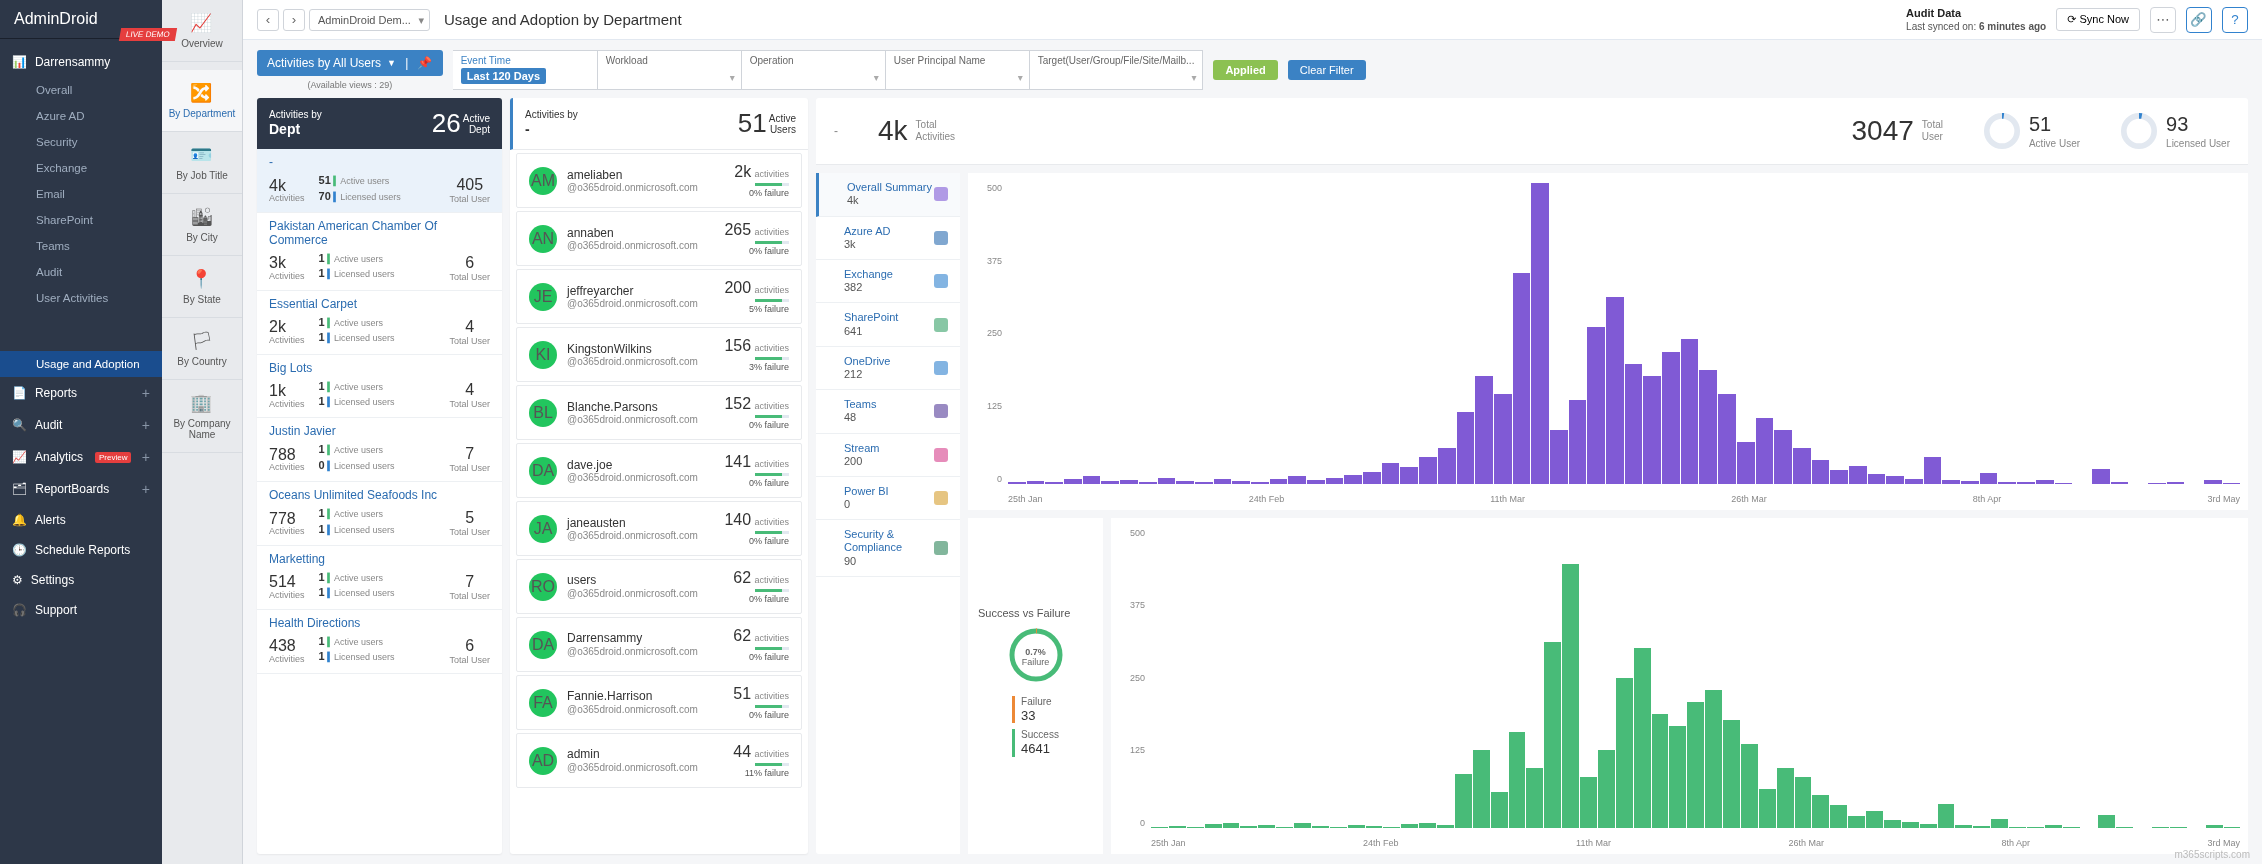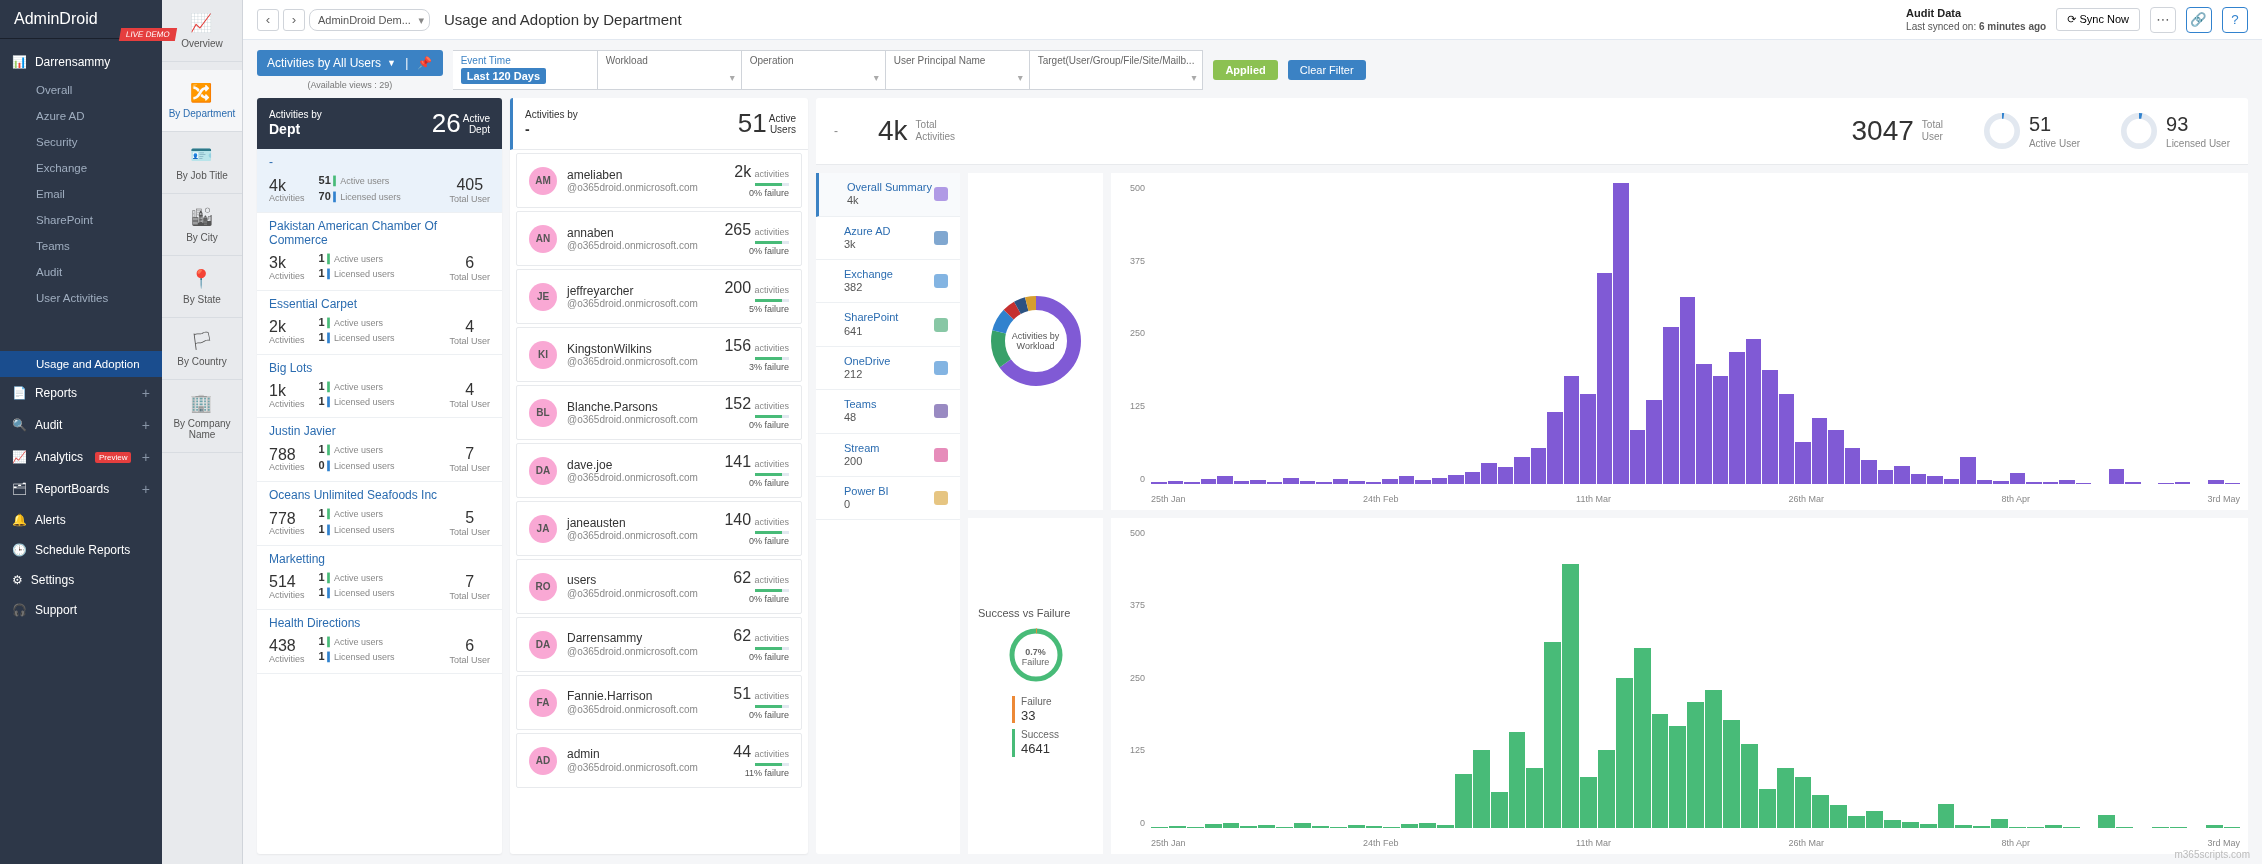--- a/index.html
+++ b/index.html
@@ -23,21 +23,21 @@
 .subtab.active { background: #f5f6f8; color: #2b6cb0; }
 .subtab-icon { font-size: 18px; display: block; margin-bottom: 4px; color: #555; }
 .subtab.active .subtab-icon { color: #2b6cb0; }
 .subtab-meta { font-size: 9px; color: #888; padding: 4px; }
 
 
 .main { flex: 1; display: flex; flex-direction: column; overflow: hidden; }
 .topbar { display: flex; align-items: center; gap: 8px; padding: 6px 14px; background: #fff; border-bottom: 1px solid #e2e8f0; }
 .crumb-nav { display: flex; align-items: center; gap: 4px; }
 .crumb-btn { border: 1px solid #d0d4da; background: #fff; width: 22px; height: 22px; border-radius: 3px; cursor: pointer; color: #666; }
-.crumb-path { border: 1px solid #d0d4da; padding: 4px 18px 4px 8px; border-radius: 8px; font-size: 11px; color: #555; position: relative; }
+.crumb-path { border: 1px solid #d0d4da; padding: 4px 18px 4px 8px; border-radius: 3px; font-size: 11px; color: #555; position: relative; }
 .crumb-path::after { content: "▾"; position: absolute; right: 5px; color: #888; }
 .page-title { font-size: 15px; color: #333; margin-left: 6px; }
 .top-right { margin-left: auto; display: flex; align-items: center; gap: 10px; }
 .audit-info { font-size: 10px; color: #555; line-height: 1.3; }
 .audit-info strong { font-size: 11px; color: #222; display: block; }
 .sync-btn { border: 1px solid #d0d4da; background: #fff; padding: 4px 10px; border-radius: 3px; font-size: 11px; cursor: pointer; }
 .icon-btn { border: 1px solid #d0d4da; background: #fff; width: 26px; height: 26px; border-radius: 4px; cursor: pointer; display: flex; align-items: center; justify-content: center; color: #666; }
 .icon-btn.blue { border-color: #3182ce; color: #3182ce; }
 
 
@@ -79,21 +79,21 @@
 .stat-block { line-height: 1.1; }
 .stat-block .v { font-size: 16px; font-weight: 500; color: #333; }
 .stat-block .l { font-size: 9px; color: #888; }
 .mini-stats { font-size: 9px; color: #888; line-height: 1.4; flex: 1; }
 .mini-stats b { color: #333; font-size: 11px; }
 .total-user { text-align: center; }
 .total-user .v { font-size: 16px; color: #333; }
 .total-user .l { font-size: 9px; color: #888; }
 
 .user-row { display: flex; align-items: center; gap: 10px; padding: 8px 12px; border-bottom: 1px solid #edf0f3; margin: 3px 6px; background: #fff; border: 1px solid #e8eaed; border-radius: 2px; }
-.avatar { width: 28px; height: 28px; border-radius: 50%; background: #f9a8d4; color: #555; font-size: 10px; font-weight: 700; display: flex; align-items: center; justify-content: center; }
+.avatar { width: 28px; height: 28px; border-radius: 50%; background: #22c55e; color: #555; font-size: 16px; font-weight: 400; display: flex; align-items: center; justify-content: center; }
 .user-info { flex: 1; line-height: 1.2; }
 .user-name { font-size: 12px; color: #333; }
 .user-email { font-size: 10px; color: #888; }
 .user-metric { text-align: right; line-height: 1.2; }
 .user-metric .v { font-size: 16px; color: #333; }
 .user-metric .u { font-size: 9px; color: #888; }
 .user-metric .fail { font-size: 9px; color: #555; }
 .bar-mini { width: 34px; height: 3px; background: #e2e8f0; margin: 2px 0 2px auto; position: relative; }
 .bar-mini::before { content: ""; position: absolute; left: 0; top: 0; bottom: 0; width: 80%; background: #48bb78; }
 
@@ -534,34 +534,30 @@
                 </div>
                 <div class="workload-dot" style="background:#d53f8c;border-radius:3px"></div>
               </div>
               <div class="workload-item">
                 <div class="workload-text">
                   <div class="n">Power BI</div>
                   <div class="v">0</div>
                 </div>
                 <div class="workload-dot" style="background:#d69e2e;border-radius:3px"></div>
               </div>
+              <div class="workload-item">
+                <div class="workload-text">
+                  <div class="n">Security &amp; Compliance</div>
+                  <div class="v">90</div>
+                </div>
+                <div class="workload-dot" style="background:#2f855a;border-radius:3px"></div>
+              </div>
             </div>
           <div class="charts">
             <div class="chart-row">
-              <div class="chart-card donut">
-                <svg class="donut" viewBox="0 0 100 100">
-                  <circle cx="50" cy="50" r="38" fill="none" stroke="#805ad5" stroke-width="14" stroke-dasharray="155 239" transform="rotate(-90 50 50)"></circle>
-                  <circle cx="50" cy="50" r="38" fill="none" stroke="#38a169" stroke-width="14" stroke-dasharray="33 239" stroke-dashoffset="-155" transform="rotate(-90 50 50)"></circle>
-                  <circle cx="50" cy="50" r="38" fill="none" stroke="#3182ce" stroke-width="14" stroke-dasharray="20 239" stroke-dashoffset="-188" transform="rotate(-90 50 50)"></circle>
-                  <circle cx="50" cy="50" r="38" fill="none" stroke="#c53030" stroke-width="14" stroke-dasharray="11 239" stroke-dashoffset="-208" transform="rotate(-90 50 50)"></circle>
-                  <circle cx="50" cy="50" r="38" fill="none" stroke="#2c5282" stroke-width="14" stroke-dasharray="10 239" stroke-dashoffset="-219" transform="rotate(-90 50 50)"></circle>
-                  <circle cx="50" cy="50" r="38" fill="none" stroke="#d69e2e" stroke-width="14" stroke-dasharray="10 239" stroke-dashoffset="-229" transform="rotate(-90 50 50)"></circle>
-                </svg>
-                <div class="donut-lbl">Activities by Workload</div>
-              </div>
               <div class="chart-card">
                 <div class="y-axis" id="y1">
                     <span>500</span>
                     <span>375</span>
                     <span>250</span>
                     <span>125</span>
                     <span>0</span>
                   </div>
                 <div class="plot" id="plot1">
                     <div class="b" style="height: 0.4%;"></div>

